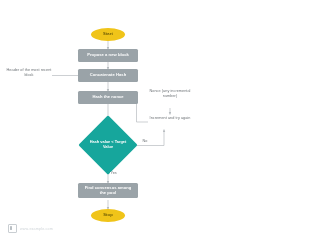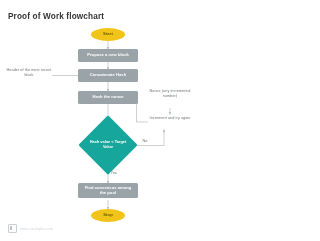--- a/index.html
+++ b/index.html
@@ -148,21 +148,20 @@
     color: #cfd4d8;
     letter-spacing: 0.2px;
     white-space: nowrap;
   }
 </style>
 </head>
 <body>
 
 <div id="page">
 
-  <div id="title">Proof of Work flowchart</div>
 
   <svg id="wires" viewBox="0 0 209 241">
     <defs>
       <marker id="ah" markerWidth="5" markerHeight="5" refX="3.6" refY="1.8" orient="auto" markerUnits="strokeWidth">
         <path d="M0,0 L3.8,1.8 L0,3.6 z" fill="#b7bcc0"></path>
       </marker>
     </defs>
     <g stroke="#b7bcc0" stroke-width="0.7" fill="none">
 
       <path d="M108,41 L108,49.5" marker-end="url(#ah)"></path>

